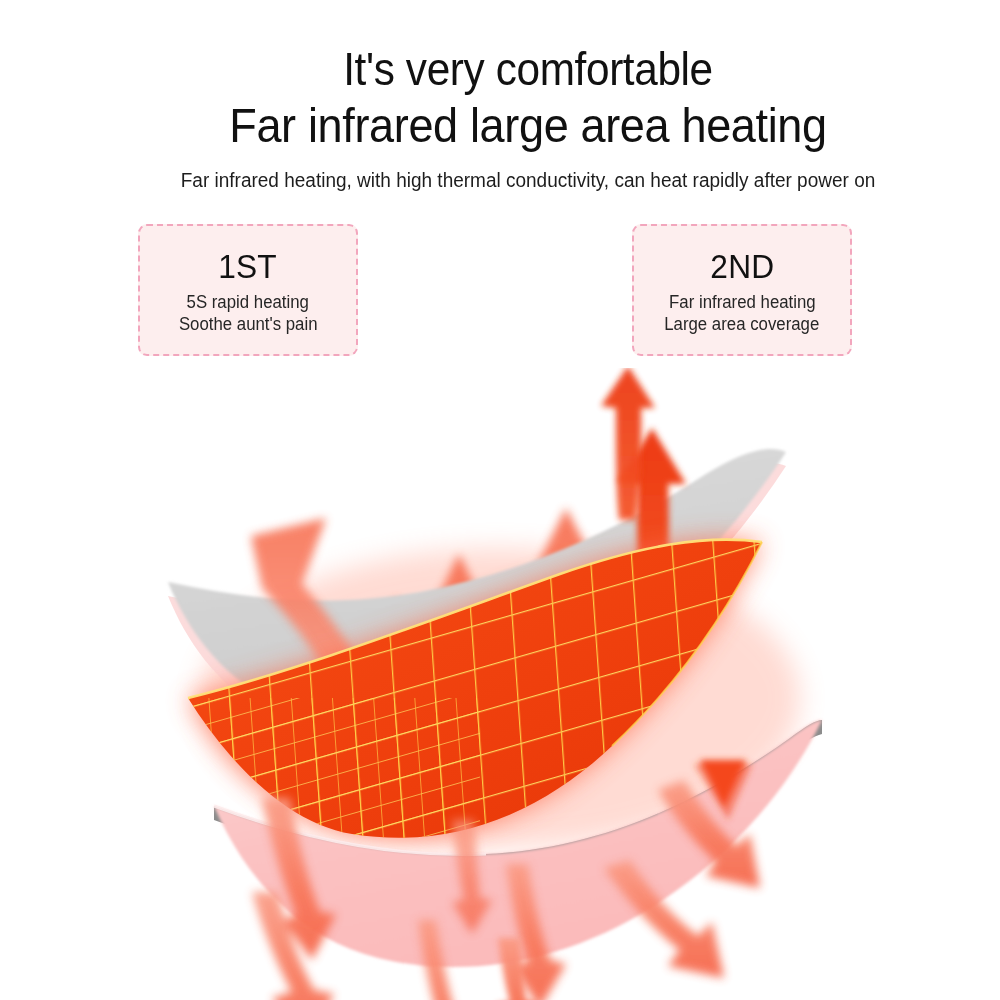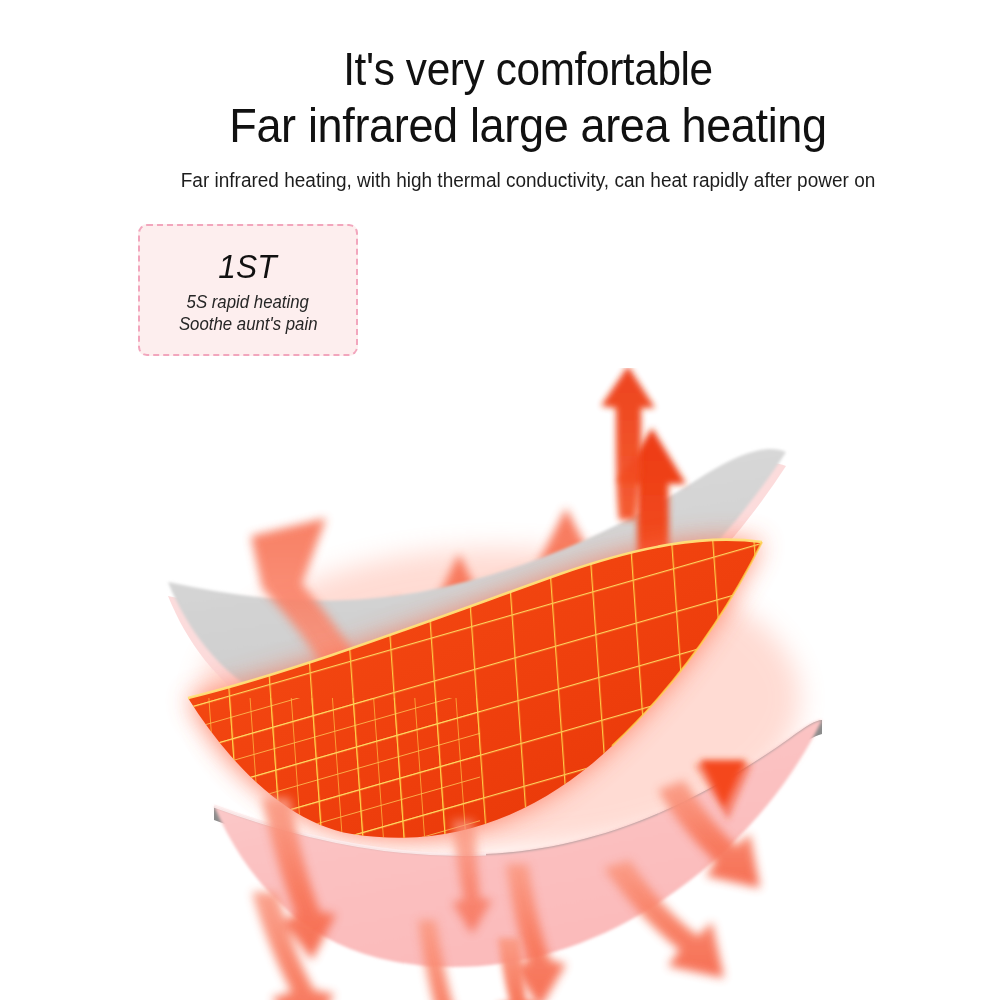--- a/index.html
+++ b/index.html
@@ -43,21 +43,20 @@
     display:flex; justify-content:space-between;
   }
   .feature-box {
     width:220px; height:132px;
     background:#fdeeee;
     border:2px dashed #f2a6bd;
     border-radius:9px;
     display:flex; flex-direction:column;
     align-items:center; justify-content:center;
     padding-top:2px;
-    font-style:italic;
   }
   .feature-rank {
     font-size:33px; line-height:38px;
     color:#111111; font-weight:400;
     letter-spacing:0.2px;
     transform:scaleX(0.96);
   }
   .feature-desc {
     margin-top:5px;
     font-size:17.5px; line-height:22px;
@@ -85,20 +84,25 @@
   </div>
 
   <div class="features">
 
     <div class="feature-box">
       <div class="feature-rank">1ST</div>
       <div class="feature-desc">5S rapid heating</div>
       <div class="feature-desc" style="margin-top:0">Soothe aunt's pain</div>
     </div>
 
+    <div class="feature-box">
+      <div class="feature-rank">2ND</div>
+      <div class="feature-desc">Far infrared heating</div>
+      <div class="feature-desc" style="margin-top:0">Large area coverage</div>
+    </div>
 
 
   </div>
 
   <div class="illustration">
     <svg viewBox="0 0 1000 632" xmlns="http://www.w3.org/2000/svg">
       <defs>
 
         <filter id="fBlurS" x="-40%" y="-40%" width="180%" height="180%">
           <feGaussianBlur stdDeviation="3.2"></feGaussianBlur>

